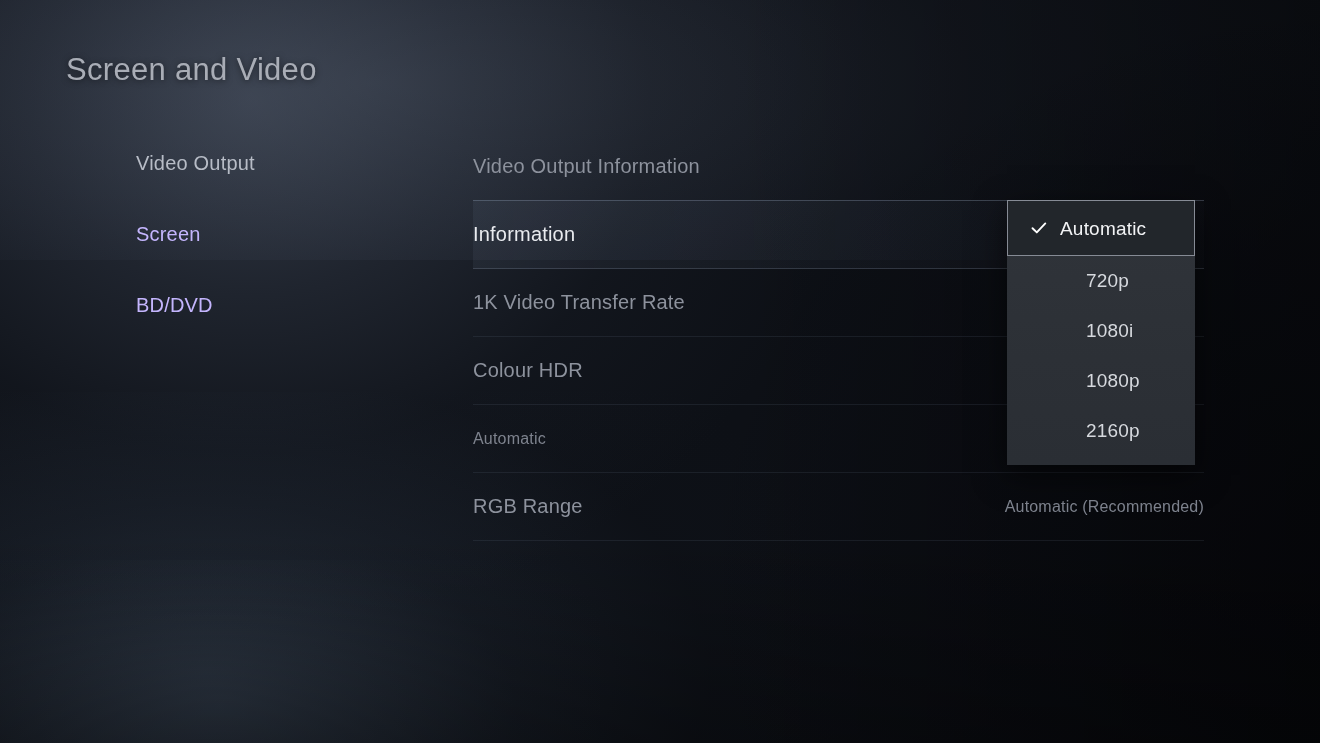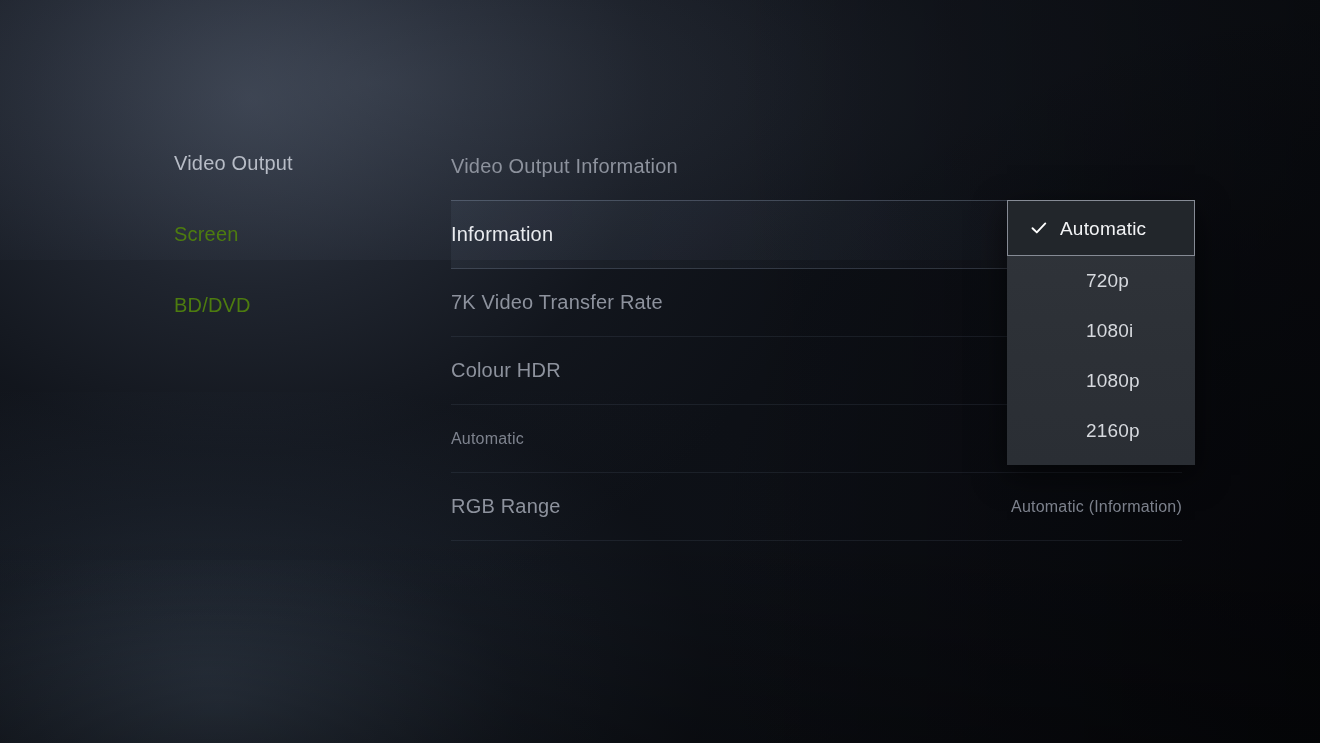--- a/index.html
+++ b/index.html
@@ -80,37 +80,36 @@
     color: #a9adb6;
     text-shadow: 0 1px 6px rgba(0,0,0,0.5);
   }
 
   
   .sidebar {
     position: absolute;
     left: 136px;
     top: 146px;
     width: 260px;
-    margin-left: 38px;
   }
   .side-item {
     height: 34px;
     line-height: 34px;
     font-size: 20px;
     letter-spacing: 0.2px;
     margin-bottom: 37px;
     white-space: nowrap;
-    color: #4d7c0f;
+    color: #c4b5fd;
   }
   .side-item.active { color: #b7bcc6; }
 
   
   .settings-list {
     position: absolute;
-    left: 451px;
+    left: 473px;
     top: 133px;
     width: 731px;
   }
   .setting-row {
     position: relative;
     height: 67px;
     display: flex;
     align-items: center;
     justify-content: space-between;
     border-bottom: 1px solid rgba(150,165,190,0.11);
@@ -183,50 +182,51 @@
 
 <div id="screen">
 
   <div class="glow glow-tl"></div>
   <div class="glow glow-topstrip"></div>
   <div class="glow glow-bl"></div>
   <div class="glow glow-bl2"></div>
   <div class="glow glow-dark-r"></div>
   <div class="glow vignette"></div>
 
+  <div class="page-title">Screen and Video</div>
 
   <div class="sidebar" id="sidebar">
       <div class="side-item active"><span>Video Output</span></div>
       <div class="side-item"><span>Screen</span></div>
       <div class="side-item"><span>BD/DVD</span></div>
     </div>
 
   <div class="settings-list" id="settings-list">
       <div class="setting-row">
         <div class="setting-label">Video Output Information</div>
         <div class="setting-value"></div>
       </div>
       <div class="setting-row selected">
         <div class="setting-label">Information</div>
         <div class="setting-value"></div>
       </div>
       <div class="setting-row">
-        <div class="setting-label">7K Video Transfer Rate</div>
+        <div class="setting-label">1K Video Transfer Rate</div>
         <div class="setting-value"></div>
       </div>
       <div class="setting-row">
         <div class="setting-label">Colour HDR</div>
         <div class="setting-value"></div>
       </div>
       <div class="setting-row">
         <div class="setting-value">Automatic</div>
       </div>
       <div class="setting-row">
         <div class="setting-label">RGB Range</div>
-        <div class="setting-value">Automatic (Information)</div>
+        <div class="setting-value">Automatic (Recommended)</div>
       </div>
     </div>
 
   <div class="dropdown" id="dropdown">
       <div class="dd-option selected"><span class="dd-check">
           <svg width="18" height="18" viewBox="0 0 18 18">
             <path d="M2.5 9.2 L6.8 13.4 L15.3 4.4" fill="none" stroke="#ffffff" stroke-width="1.9" stroke-linecap="round" stroke-linejoin="round"></path>
           </svg>
         </span><span>Automatic</span></div>
       <div class="dd-option"><span>720p</span></div>

